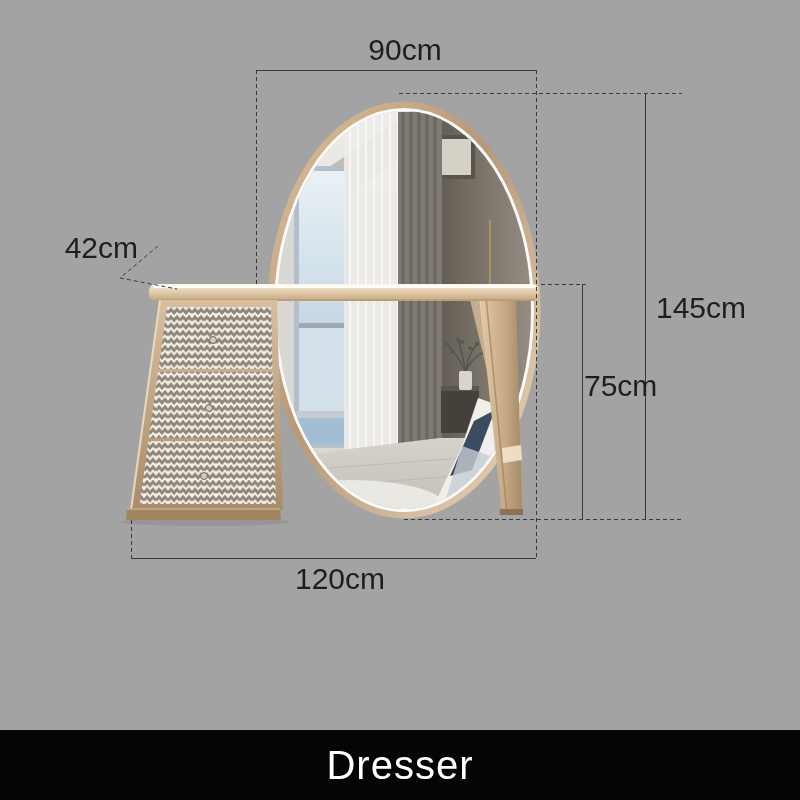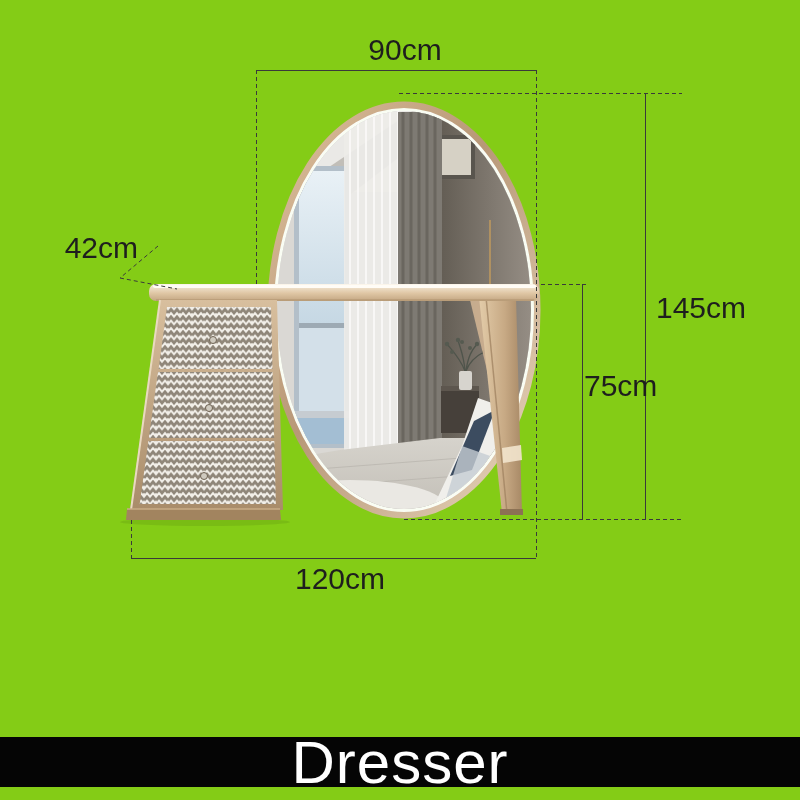--- a/index.html
+++ b/index.html
@@ -1,31 +1,30 @@
 <!DOCTYPE html>
 <html><head>
 <meta charset="utf-8">
 <style>
   html,body{margin:0;padding:0;background:#ffffff;}
   .stage{
-    position:relative;width:800px;height:800px;background:#84cc16;overflow:hidden;
+    position:relative;width:800px;height:800px;background:#a3a3a3;overflow:hidden;
     font-family:"Liberation Sans",sans-serif;
   }
   svg{position:absolute;left:0;top:0;}
   svg text.dim{
     font-family:"Liberation Sans",sans-serif;
     font-size:30px;fill:#1e1e1e;
   }
   .footer{
-    position:absolute;left:0;top:730px;width:800px;height:50px;
+    position:absolute;left:0;top:730px;width:800px;height:70px;
     background:#050505;color:#ffffff;
     display:flex;align-items:center;justify-content:center;
-    font-size:60px;letter-spacing:1px;
+    font-size:40px;letter-spacing:1px;
     font-family:"Liberation Sans",sans-serif;
-    margin-top:7px;
   }
 </style>
 </head>
 <body>
 
 <div class="stage">
 
 <svg width="800" height="800" viewBox="0 0 800 800">
   <defs>
     <linearGradient id="gFrame" x1="0" y1="0" x2="1" y2="1">

